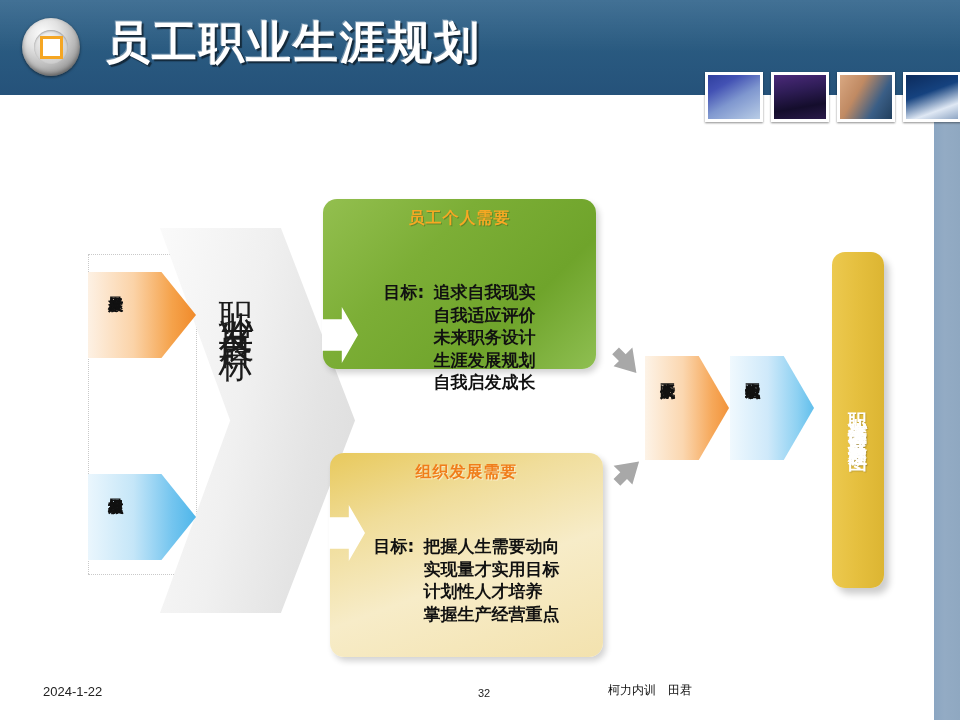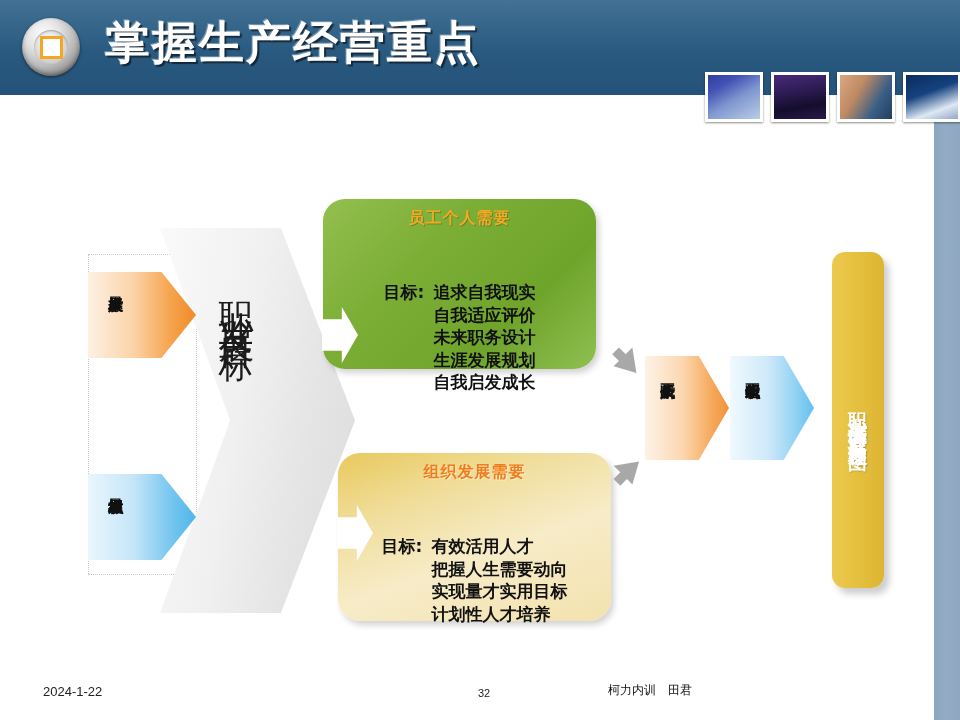--- a/index.html
+++ b/index.html
@@ -128,29 +128,29 @@
   .ar-grow2-txt{left:743px;top:372px;height:70px;}
 
   
   .gray-arrow{position:absolute;width:38px;height:38px;color:#a6a6a6;}
   .gray-arrow svg{width:100%;height:100%;display:block;}
   .ga-top{left:608px;top:342px;transform:rotate(45deg);}
   .ga-bot{left:608px;top:452px;transform:rotate(-45deg);}
 
   
   .box{
-    position:absolute;border-radius:22px;
+    position:absolute;border-radius:14px;
     box-shadow:3px 4px 6px rgba(0,0,0,.18);
   }
   .box-green{
     left:323px;top:199px;width:273px;height:170px;
     background:linear-gradient(135deg,#93bf4f 0%,#7cae36 35%,#6fa42b 70%,#8fbf52 100%);
   }
   .box-yellow{
-    left:338px;top:453px;width:273px;height:168px;
+    left:330px;top:453px;width:273px;height:204px;
     background:linear-gradient(160deg,#e8c95c 0%,#f0dd9a 28%,#f7ecc8 58%,#f3e2ae 100%);
   }
   .notch{
     position:absolute;left:-1px;width:36px;height:56px;background:#ffffff;
     clip-path:polygon(0 22%,55% 22%,55% 0,100% 50%,55% 100%,55% 78%,0 78%);
   }
   .notch-green{top:108px;}
   .notch-yellow{top:52px;}
 
   .box-title{
@@ -214,21 +214,21 @@
   <div class="right-band-white"></div>
 
   <div class="header">
     <div class="header-sheen"></div>
   </div>
   <div class="logo">
     <div class="logo-inner">
       <div class="logo-square"></div>
     </div>
   </div>
-  <div class="header-title">掌握生产经营重点</div>
+  <div class="header-title">员工职业生涯规划</div>
 
   <div class="thumbs">
     <div class="thumb">
         <div class="th1"></div>
       </div>
     <div class="thumb">
         <div class="th2"></div>
       </div>
     <div class="thumb">
         <div class="th3"></div>
@@ -274,24 +274,24 @@
     </div>
   </div>
 
   <div class="box box-yellow">
     <div class="notch notch-yellow"></div>
     <div class="box-title box-title-yellow">组织发展需要</div>
     <div class="goal-wrap">
       <div class="goal-inner">
         <div class="goal-label">目标:</div>
         <div class="goal-list">
-          <div>有效活用人才</div>
           <div>把握人生需要动向</div>
           <div>实现量才实用目标</div>
           <div>计划性人才培养</div>
+          <div>掌握生产经营重点</div>
         </div>
       </div>
     </div>
   </div>
 
   <div class="gray-arrow ga-top">
     <svg viewBox="0 0 40 40" aria-hidden="true">
       <path d="M4 16 L14 16 L14 6 L36 22 L14 34 L14 26 L4 26 Z" fill="#a8a8a8"></path>
     </svg>
   </div>

